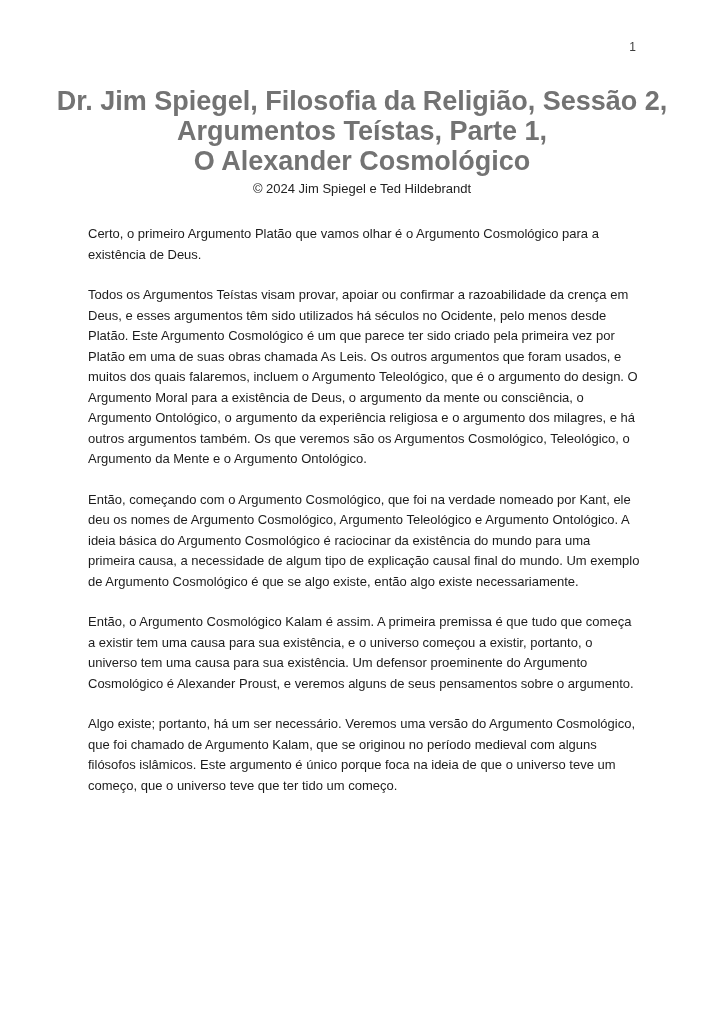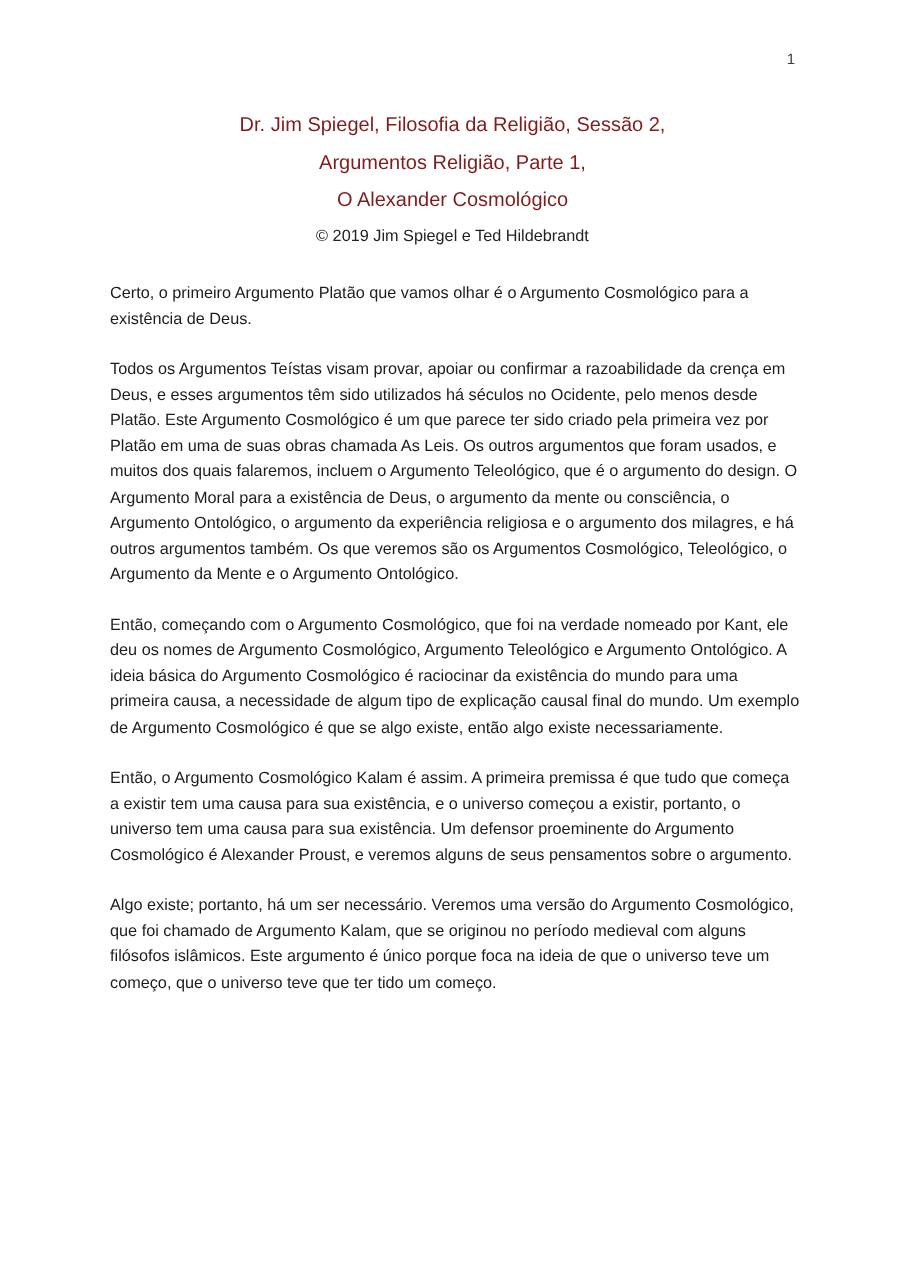--- a/index.html
+++ b/index.html
@@ -23,24 +23,24 @@
     right: 88px;
     font-size: 12px;
     line-height: 14px;
     color: #3d3d3d;
   }
   .title-block {
     padding-top: 86px;
     text-align: center;
   }
   .title-line {
-    font-size: 16px;
-    font-weight: 400;
+    font-size: 27px;
+    font-weight: 700;
     line-height: 30px;
-    color: #7f1d1d;
+    color: #737373;
   }
   .copyright-line {
     margin-top: 4px;
     font-size: 13px;
     line-height: 18px;
     font-weight: 400;
     color: #222222;
   }
   .body-text {
     margin: 26px 88px 0 88px;
@@ -56,23 +56,23 @@
 </style>
 </head>
 <body>
 
 <div class="page">
 
   <div class="page-number">1</div>
 
   <div class="title-block">
     <div class="title-line">Dr. Jim Spiegel, Filosofia da Religião, Sessão 2,</div>
-    <div class="title-line">Argumentos Religião, Parte 1,</div>
+    <div class="title-line">Argumentos Teístas, Parte 1,</div>
     <div class="title-line">O Alexander Cosmológico</div>
-    <div class="copyright-line">© 2019 Jim Spiegel e Ted Hildebrandt</div>
+    <div class="copyright-line">© 2024 Jim Spiegel e Ted Hildebrandt</div>
   </div>
 
   <div class="body-text">
     <p>Certo, o primeiro Argumento Platão que vamos olhar é o Argumento Cosmológico para a existência de Deus.</p>
     <p>Todos os Argumentos Teístas visam provar, apoiar ou confirmar a razoabilidade da crença em Deus, e esses argumentos têm sido utilizados há séculos no Ocidente, pelo menos desde Platão. Este Argumento Cosmológico é um que parece ter sido criado pela primeira vez por Platão em uma de suas obras chamada As Leis. Os outros argumentos que foram usados, e muitos dos quais falaremos, incluem o Argumento Teleológico, que é o argumento do design. O Argumento Moral para a existência de Deus, o argumento da mente ou consciência, o Argumento Ontológico, o argumento da experiência religiosa e o argumento dos milagres, e há outros argumentos também. Os que veremos são os Argumentos Cosmológico, Teleológico, o Argumento da Mente e o Argumento Ontológico.</p>
     <p>Então, começando com o Argumento Cosmológico, que foi na verdade nomeado por Kant, ele deu os nomes de Argumento Cosmológico, Argumento Teleológico e Argumento Ontológico. A ideia básica do Argumento Cosmológico é raciocinar da existência do mundo para uma primeira causa, a necessidade de algum tipo de explicação causal final do mundo. Um exemplo de Argumento Cosmológico é que se algo existe, então algo existe necessariamente.</p>
     <p>Então, o Argumento Cosmológico Kalam é assim. A primeira premissa é que tudo que começa a existir tem uma causa para sua existência, e o universo começou a existir, portanto, o universo tem uma causa para sua existência. Um defensor proeminente do Argumento Cosmológico é Alexander Proust, e veremos alguns de seus pensamentos sobre o argumento.</p>
     <p>Algo existe; portanto, há um ser necessário. Veremos uma versão do Argumento Cosmológico, que foi chamado de Argumento Kalam, que se originou no período medieval com alguns filósofos islâmicos. Este argumento é único porque foca na ideia de que o universo teve um começo, que o universo teve que ter tido um começo.</p>
   </div>
 

